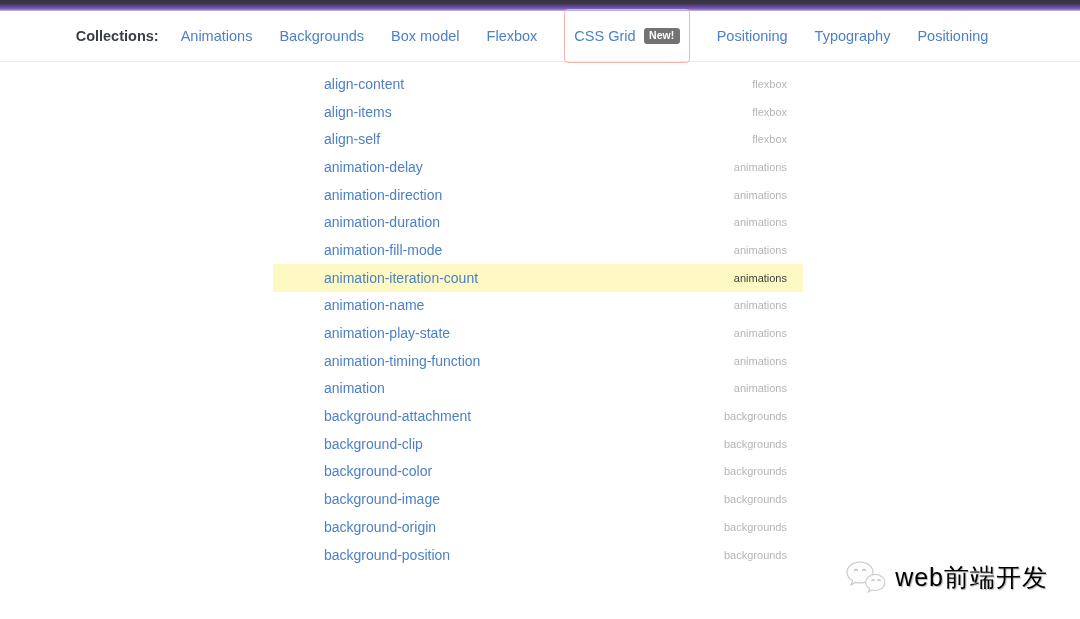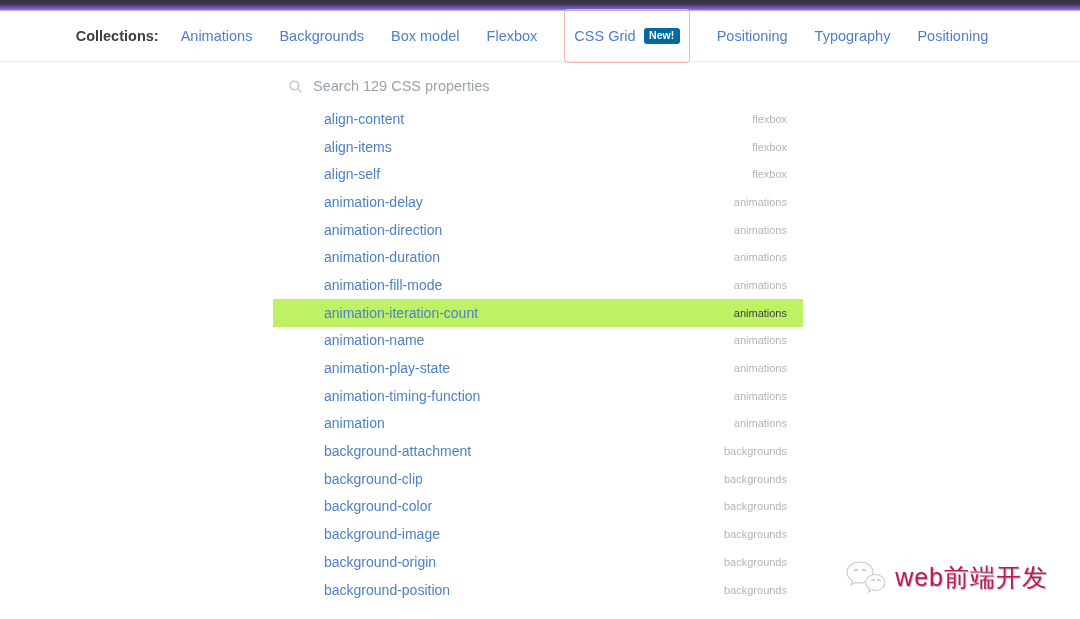--- a/index.html
+++ b/index.html
@@ -23,47 +23,47 @@
   }
   .nav-inner { display: flex; align-items: center; gap: 27px; font-size: 14.5px; transform: translateX(-8px); }
   .nav-label { font-weight: bold; color: #3a3f46; margin-right: -5px; }
   .nav-link { color: #4d80c6; text-decoration: none; cursor: pointer; white-space: nowrap; }
   .grid-box {
     display: inline-flex; align-items: center; gap: 8px;
     border: 1px solid #f3b5ae; border-radius: 4px; padding: 18px 9px;
     cursor: pointer;
   }
   .badge {
-    background: #0369a1; color: #fff; font-size: 10.5px; font-weight: bold;
+    background: #737373; color: #fff; font-size: 10.5px; font-weight: bold;
     padding: 2.5px 5.5px; border-radius: 3px; line-height: 1.1; white-space: nowrap;
   }
   
   main { position: absolute; left: 273px; top: 63px; width: 530px; }
   .search { display: flex; align-items: center; gap: 9px; padding: 0 16px; margin-top: 11px; height: 24px; }
   .search svg { flex: 0 0 auto; display: block; }
   .search input {
     border: none; outline: none; background: transparent;
     font-size: 14.5px; color: #555; width: 400px;
     font-family: "Liberation Sans", sans-serif;
   }
   .search input::placeholder { color: #9aa2ab; opacity: 1; }
   .prop-list { list-style: none; margin: 7px 0 0 0; padding: 0; }
   .row {
     height: 27.7px; display: flex; align-items: center; justify-content: space-between;
     padding: 0 16px; cursor: pointer;
   }
-  .row.hl { background: #bef264; }
+  .row.hl { background: #fef9c3; }
   .pname { color: #4d80c6; font-size: 14px; text-decoration: none; margin-left: 35px; }
   .ptag { color: #b5b5b5; font-size: 11px; }
   .row.hl .ptag { color: #3f3f3f; }
   
   .watermark {
     position: absolute; right: 32px; bottom: 24px;
     display: flex; align-items: center; gap: 7px;
-    color: #be185d; font-size: 25px; letter-spacing: 1px;
+    color: #000000; font-size: 25px; letter-spacing: 1px;
     text-shadow: 1px 1px 1px #b2b2b2, -1px -1px 0 #ffffff;
     user-select: none;
   }
 </style>
 </head>
 <body>
 
 <div class="topbar"></div>
 
 <header class="nav">
@@ -77,27 +77,20 @@
       <a class="nav-link">CSS Grid</a>
       <span class="badge">New!</span>
     </span>
     <a class="nav-link">Positioning</a>
     <a class="nav-link">Typography</a>
     <a class="nav-link">Positioning</a>
   </div>
 </header>
 
 <main>
-  <div class="search">
-    <svg width="13" height="13" viewBox="0 0 13 13">
-      <circle cx="5.4" cy="5.4" r="4.3" fill="none" stroke="#bfc5cc" stroke-width="1.4"></circle>
-      <line x1="8.6" y1="8.6" x2="12" y2="12" stroke="#bfc5cc" stroke-width="1.4" stroke-linecap="round"></line>
-    </svg>
-    <input type="text" placeholder="Search 129 CSS properties" style="">
-  </div>
 
   <ul class="prop-list">
     <li class="row">
       <a class="pname">align-content</a>
       <span class="ptag">flexbox</span>
     </li>
     <li class="row">
       <a class="pname">align-items</a>
       <span class="ptag">flexbox</span>
     </li>

